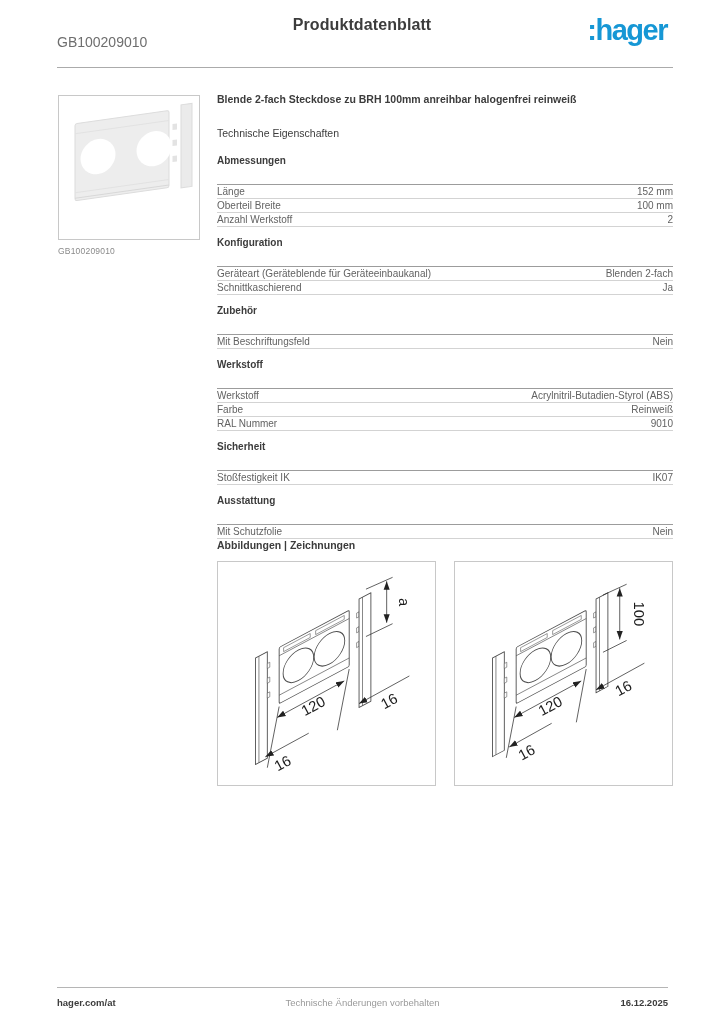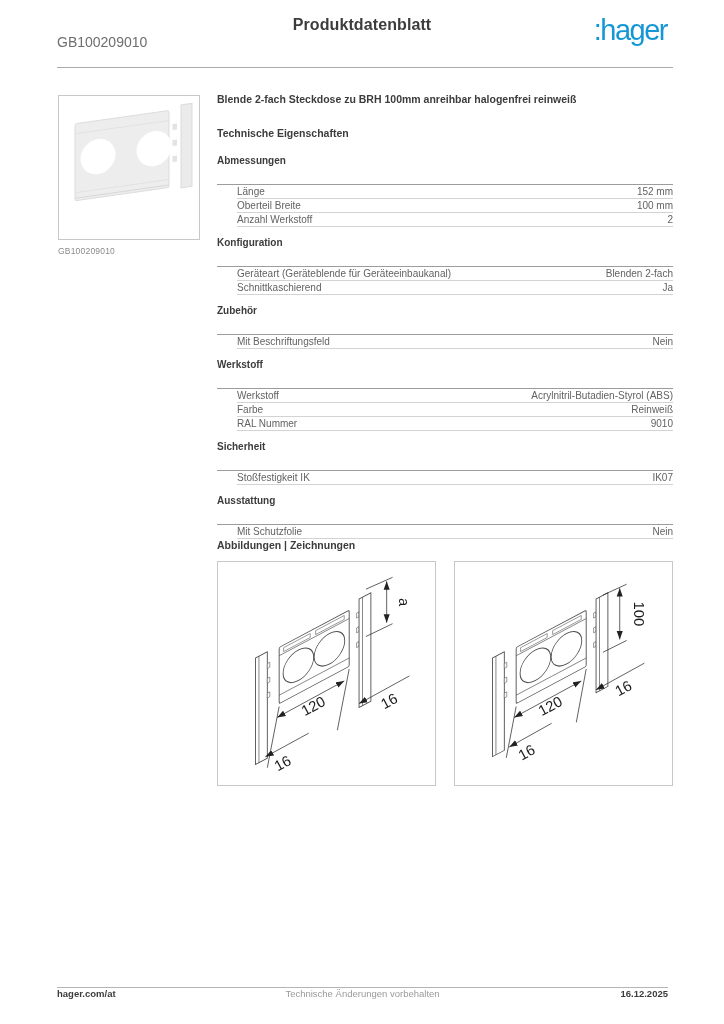--- a/index.html
+++ b/index.html
@@ -4,53 +4,53 @@
 <style>
   * { margin:0; padding:0; box-sizing:border-box; }
   html,body { background:#ffffff; }
   body { font-family:"Liberation Sans", sans-serif; }
   .page { position:relative; width:724px; height:1024px; background:#fff; overflow:hidden; }
 
   
   .header { position:absolute; left:57px; top:15px; right:57px; }
   .doc-title { font-size:16px; font-weight:bold; color:#3c3c3c; line-height:19px; letter-spacing:.1px;text-align:center; }
   .doc-ref { font-size:14px; color:#6e6e6e; line-height:17px; }
-  .logo { position:absolute; right:0px; top:0px; font-size:29px; font-weight:normal;
+  .logo { position:absolute; right:0px; top:0px; font-size:29px; font-weight:bold;
           color:#1697d5; letter-spacing:-1.5px; line-height:30px; }
   .header-rule { position:absolute; left:57px; right:51px; top:67px; height:1px; background:#ababab; }
 
   
   .left-col { position:absolute; left:58px; top:95px; width:142px; }
   .img-box { width:142px; height:145px; border:1px solid #c8c8c8; background:#fff; }
   .img-box svg { display:block; width:100%; height:100%; }
   .img-caption { margin-top:6px; font-size:8.5px; color:#8a8a8a; letter-spacing:.2px; }
 
   
   .main-col { position:absolute; left:217px; top:93px; width:456px; }
   .prod-title { font-size:10.5px; font-weight:bold; color:#3c3c3c; line-height:13px; }
-  .sub-heading { margin-top:21px; font-size:10.5px; font-weight:bold; color:#3c3c3c; line-height:12px; }
+  .sub-heading { margin-top:21px; font-size:10.5px; font-weight:normal; color:#3c3c3c; line-height:12px; }
 
   .spec-section { margin-top:11px; }
   .spec-section.first { margin-top:17px; }
   .spec-head { font-size:10px; font-weight:bold; color:#3c3c3c; line-height:10px;
                padding-bottom:18px; border-bottom:1px solid #9c9c9c; }
   .spec-row { display:flex; justify-content:space-between; align-items:center;
               height:14px; line-height:14px; border-bottom:1px solid #d3d3d3;
-              font-size:10px; color:#626262;margin-left:20px; }
+              font-size:10px; color:#626262; }
   .spec-row .lbl { white-space:nowrap; }
   .spec-row .val { white-space:nowrap; text-align:center; }
 
   .draw-heading { margin-top:0; font-size:10.5px; font-weight:bold; color:#3c3c3c; line-height:12px; }
   .draw-row { margin-top:10px; display:flex; gap:18px; }
   .draw-box { width:222px; height:225px; border:1px solid #c8c8c8; background:#fff; }
   .draw-box svg { display:block; width:100%; height:100%; }
 
   
   .footer { position:absolute; left:57px; right:56px; top:987px; border-top:1px solid #b5b5b5;
-            display:flex; align-items:baseline; }
+            padding-top:9px; display:flex; align-items:baseline; }
   .f-left  { flex:1; text-align:left;  font-size:9.5px; font-weight:bold; color:#3c3c3c; }
   .f-center{ flex:2; text-align:center; font-size:9.5px; color:#9a9a9a; }
   .f-right { flex:1; text-align:right; font-size:9.5px; font-weight:bold; color:#3c3c3c; }
 
   .dim-text { font-size:15px; fill:#1c1c1c; }
 </style>
 </head>
 <body>
 
 <div class="page">

